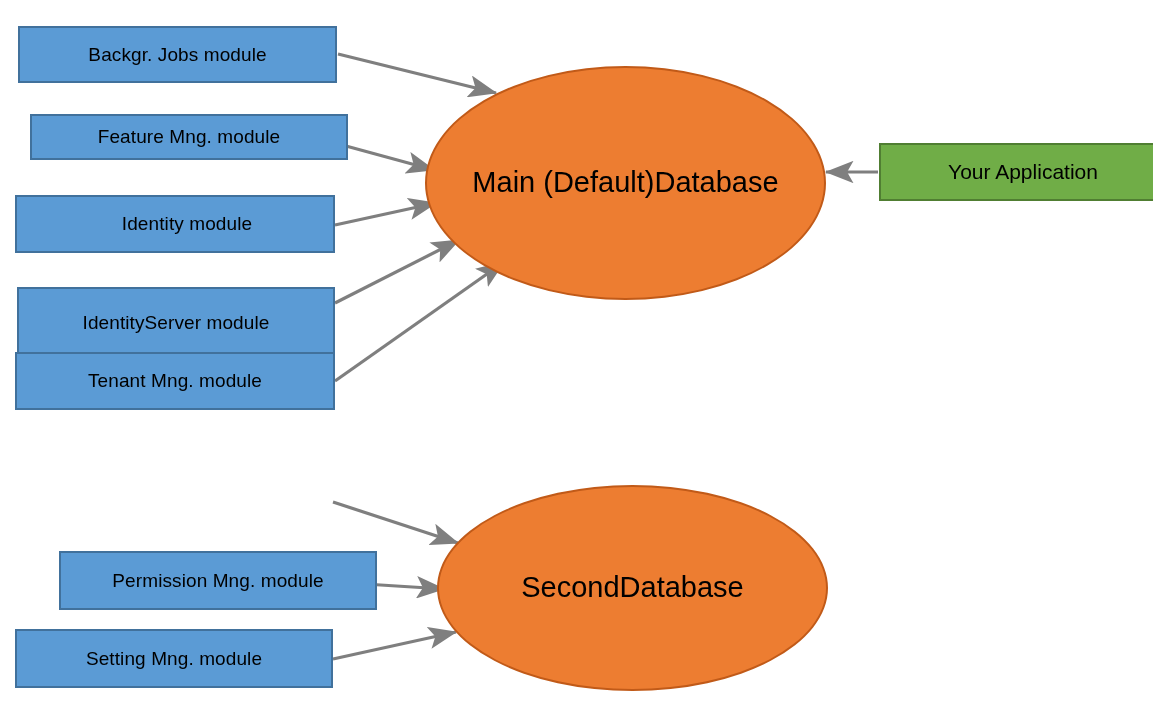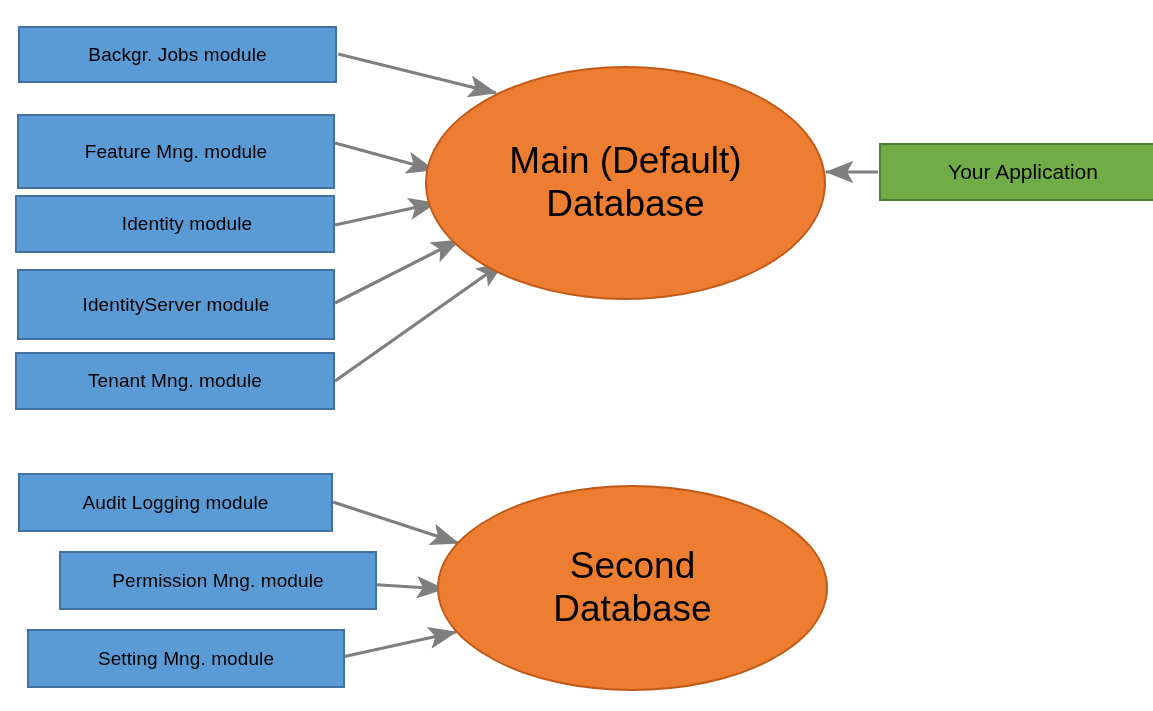--- a/index.html
+++ b/index.html
@@ -44,22 +44,22 @@
   }
   .app-box {
     background: #70AD47;
     border: 2px solid #507E32;
     font-size: 21px;
   }
   .db-ellipse {
     background: #ED7D31;
     border: 2px solid #C15A18;
     border-radius: 50%;
-    font-size: 37px;
-    flex-direction: column;
+    font-size: 29px;
+    flex-direction: row;
   }
   .db-ellipse .line {
     display: block;
   }
   .db-ellipse .line + .line {
   }
 </style>
 </head>
 <body>
 
@@ -85,45 +85,42 @@
 
     <line x1="333" y1="502" x2="458" y2="543" stroke="#7F7F7F" stroke-width="3.2" marker-end="url(#arrowhead)"></line>
     <line x1="333" y1="582" x2="444" y2="589" stroke="#7F7F7F" stroke-width="3.2" marker-end="url(#arrowhead)"></line>
     <line x1="333" y1="659" x2="456" y2="632" stroke="#7F7F7F" stroke-width="3.2" marker-end="url(#arrowhead)"></line>
   </svg>
 
   <div class="node module-box" style="left:18px; top:26px; width:319px; height:57px;">
     <span>Backgr. Jobs module</span>
   </div>
 
-  <div class="node module-box" style="left:17px; top:114px; width:318px; height:75px;">
+  <div class="node module-box" style="left:30px; top:114px; width:318px; height:46px;">
     <span>Feature Mng. module</span>
   </div>
 
   <div class="node module-box" style="left:15px; top:195px; width:320px; height:58px;padding-left:24px;">
     <span>Identity module</span>
   </div>
 
-  <div class="node module-box" style="left:17px; top:269px; width:318px; height:71px;">
+  <div class="node module-box" style="left:17px; top:287px; width:318px; height:71px;">
     <span>IdentityServer module</span>
   </div>
 
   <div class="node module-box" style="left:15px; top:352px; width:320px; height:58px;">
     <span>Tenant Mng. module</span>
   </div>
 
-  <div class="node module-box" style="left:18px; top:473px; width:315px; height:59px;">
-    <span>Audit Logging module</span>
-  </div>
 
   <div class="node module-box" style="left:15px; top:551px; width:318px; height:59px;margin-left:44px;">
     <span>Permission Mng. module</span>
   </div>
 
-  <div class="node module-box" style="left:27px; top:629px; width:318px; height:59px;">
+  <div class="node module-box" style="left:15px; top:629px; width:318px; height:59px;">
     <span>Setting Mng. module</span>
   </div>
 
   <div class="node db-ellipse" style="left:425px; top:66px; width:401px; height:234px;">
     <span class="line">Main (Default)</span>
     <span class="line">Database</span>
   </div>
 
   <div class="node db-ellipse" style="left:437px; top:485px; width:391px; height:206px;">
     <span class="line">Second</span>

